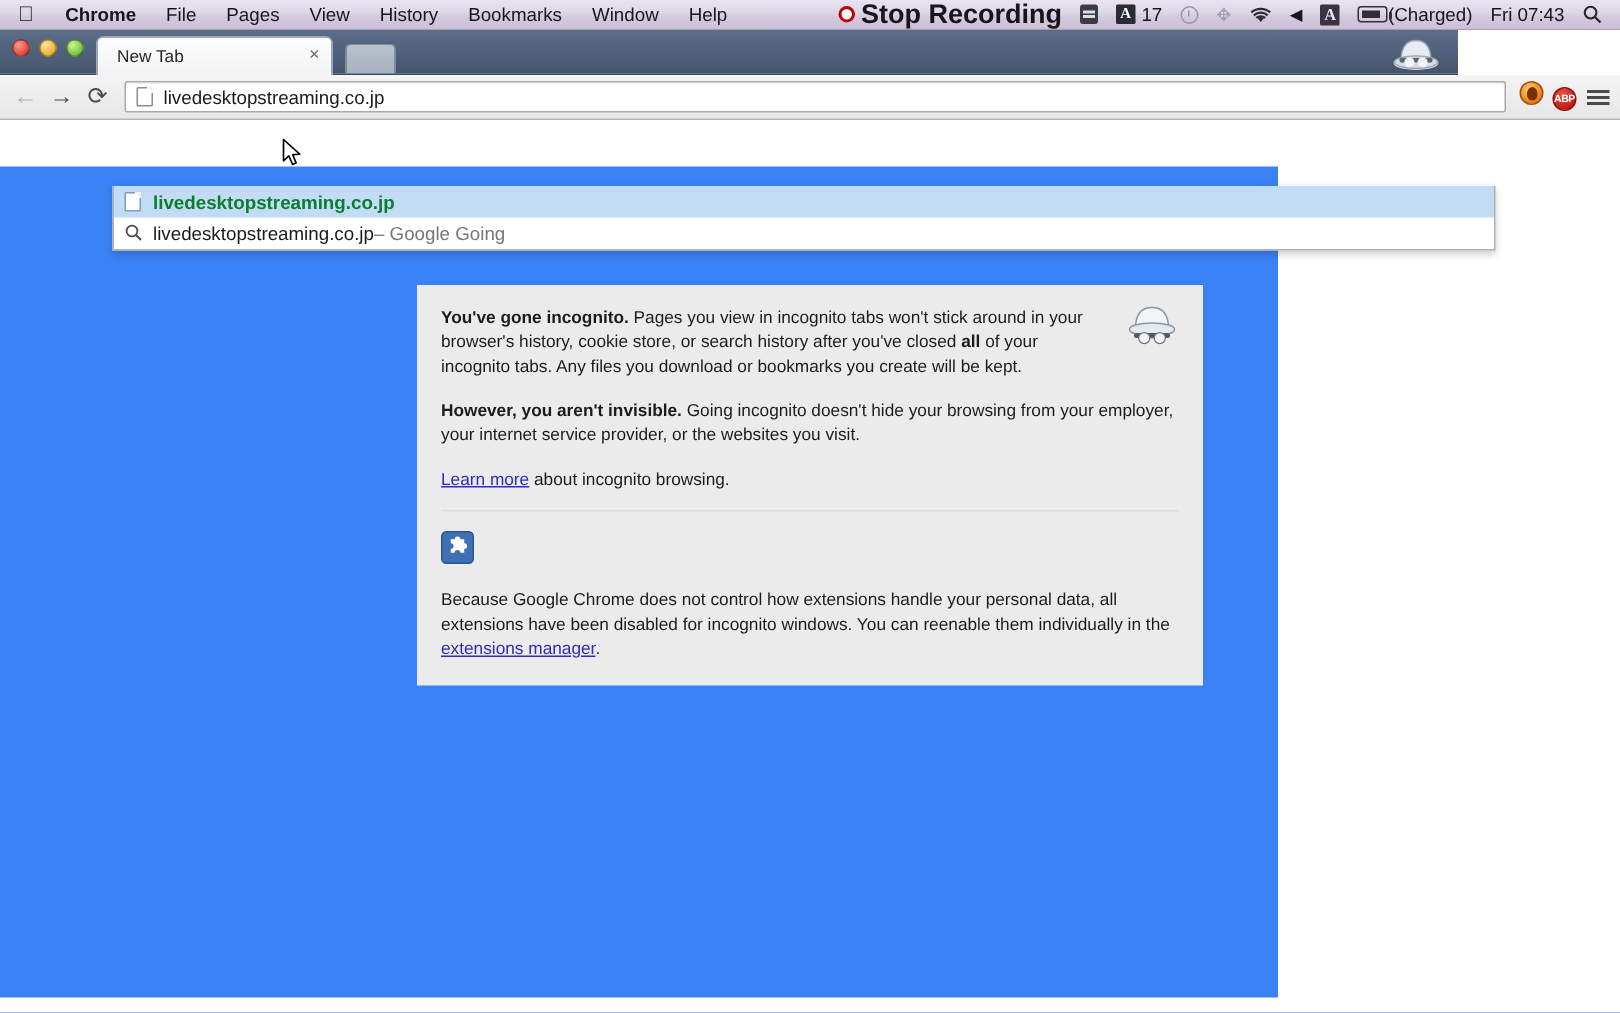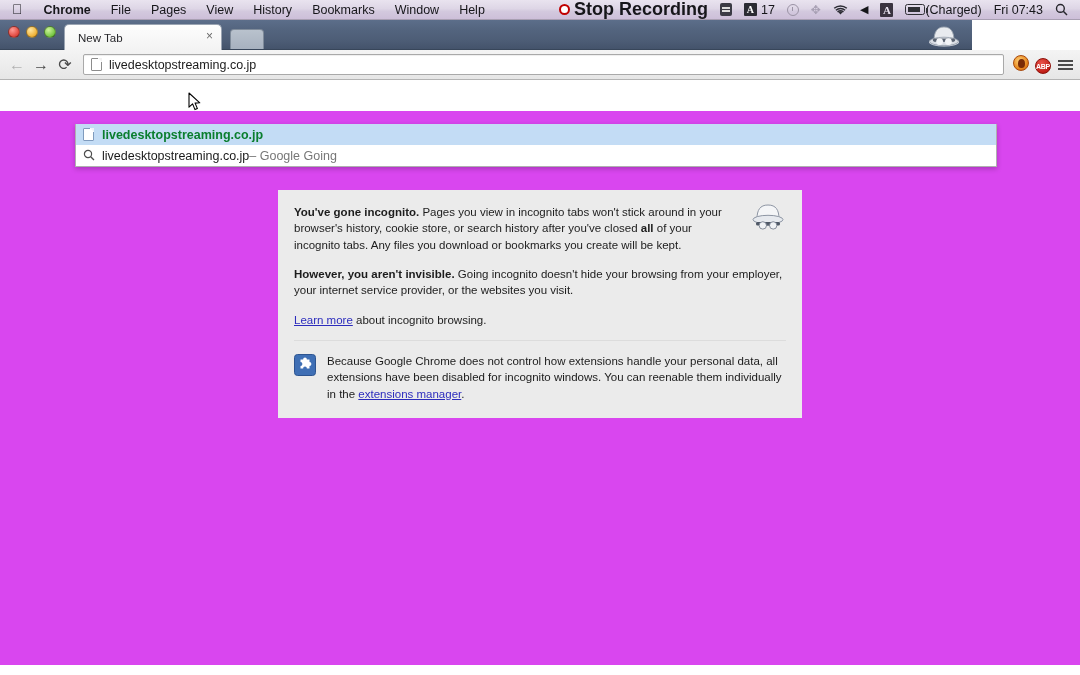--- a/index.html
+++ b/index.html
@@ -175,34 +175,34 @@
   }
   .ac-url-green{ color:#0a7e2e; font-weight:bold; }
   .ac-text{ color:#1a1a1a; }
   .ac-dim{ color:#777; }
 
   
   #cursor{ position:absolute; left:188px; top:92px; z-index:60; }
 
   
   #content{
-    position:absolute; left:0; top:91px; width:1080px; height:554px; background:#d946ef;
+    position:absolute; left:0; top:91px; width:852px; height:554px; background:#3b82f6;
   }
   #incognito-box{
     position:absolute; left:278px; top:79px; width:524px;
     background:#ebebeb; padding:14px 16px 16px 16px;
     font-size:11.5px; color:#1c1c1c; line-height:1.42;
   }
   #incognito-box p{ margin:0 0 13px 0; }
   #incognito-box p.tight{ margin-bottom:12px; }
   .spy-wrap{ float:right; margin:-2px 0 4px 12px; }
   a.lnk{ color:#2c2cbd; text-decoration:underline; }
   .ext-notice{
     display:flex; align-items:flex-start; gap:11px;
-    border-top:1px solid #dcdcdc; padding-top:12px; margin-top:3px;
+    border-top:1px solid #dcdcdc; padding-top:12px; margin-top:3px;flex-direction:column;
   }
   .puzzle{ flex:none; margin-top:1px; }
   .ext-notice-text{ font-size:11.5px; line-height:1.42; }
 </style>
 </head>
 <body>
 
 <div id="menubar">
   <div class="mb-left">
     <span class="apple-logo"></span>

